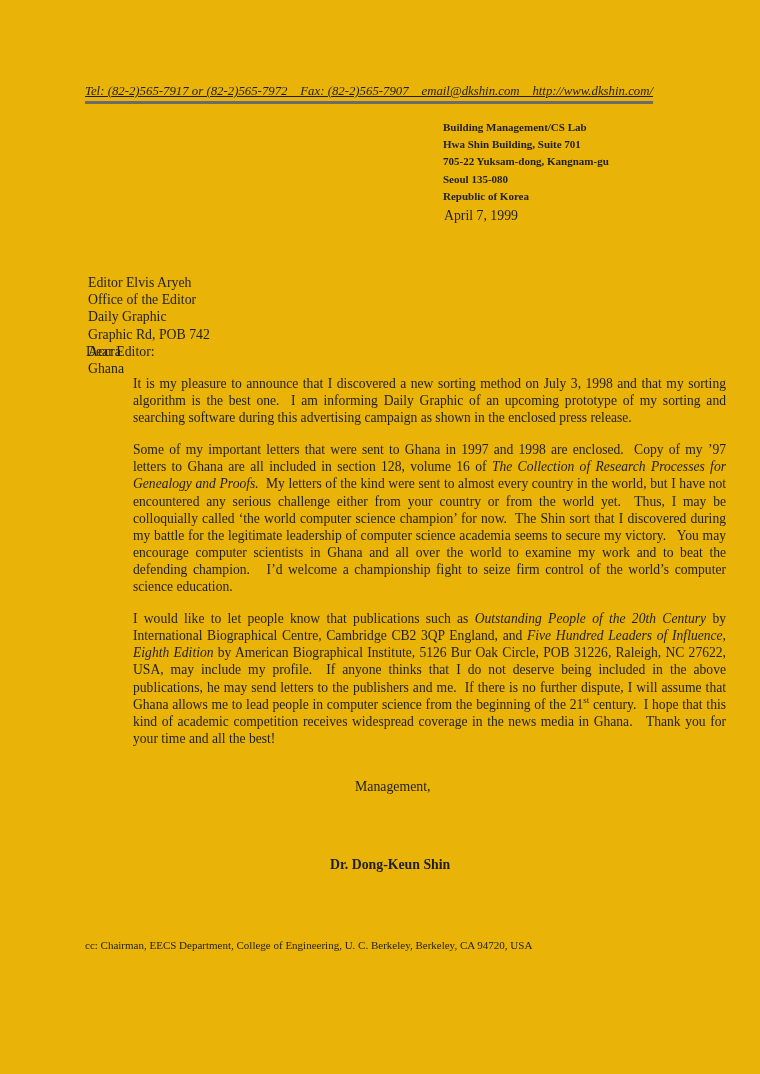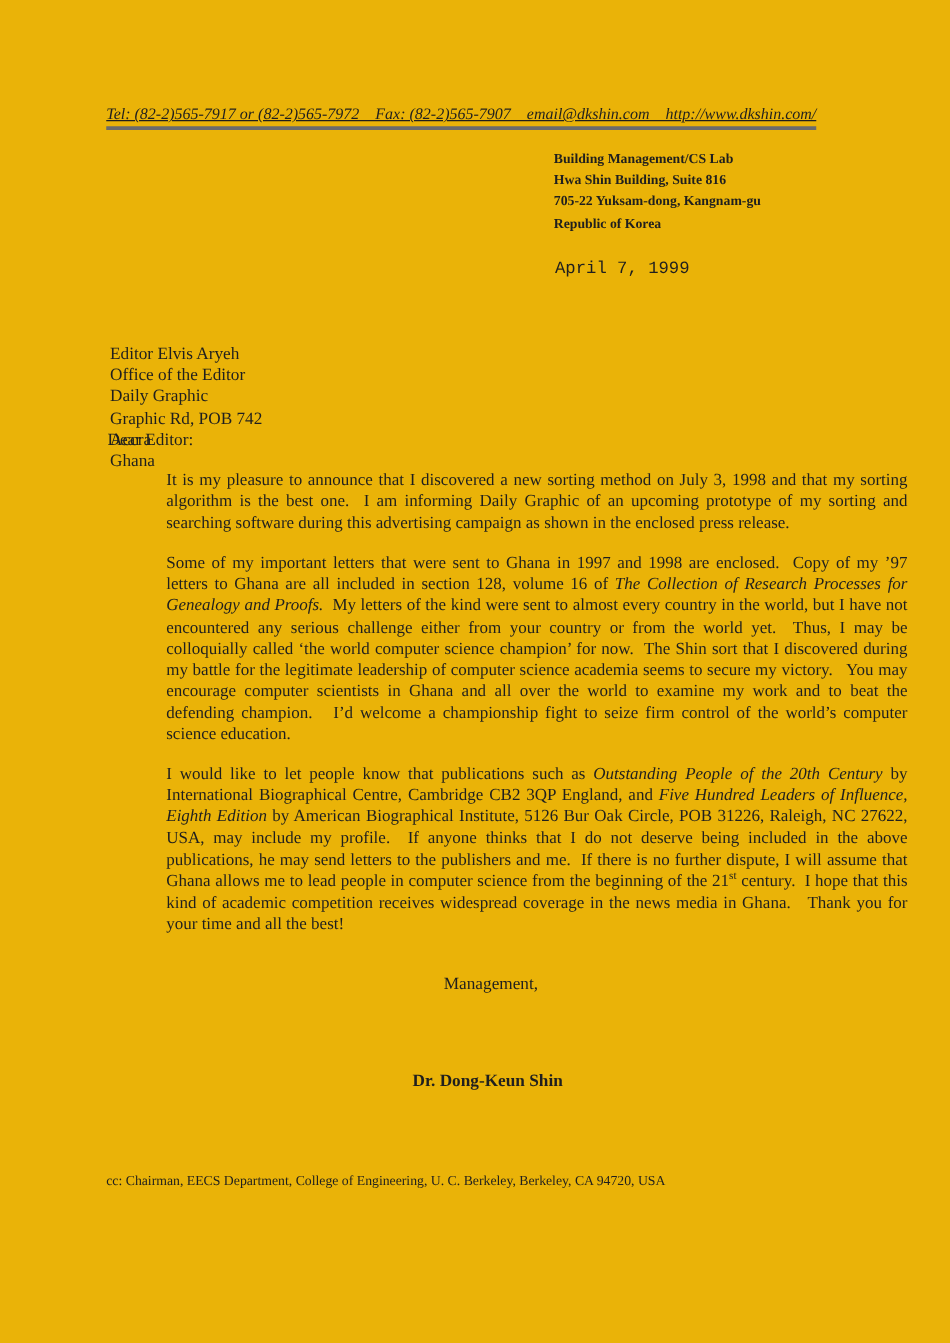--- a/index.html
+++ b/index.html
@@ -35,21 +35,20 @@
     top: 119px;
     font-weight: bold;
     font-size: 11px;
     line-height: 17.2px;
   }
   .date {
     position: absolute;
     left: 444px;
     top: 208px;
     font-size: 13.8px;
-    font-family: Liberation Mono, monospace;
   }
   .recipient {
     position: absolute;
     left: 88px;
     top: 230px;
     font-size: 13.8px;
     line-height: 17.2px;
     margin-top: 44px;
   }
   .salutation {
@@ -101,22 +100,23 @@
 <body>
 
 <div class="page">
 
   <div class="header">
     <span class="header-text">Tel: (82-2)565-7917 or (82-2)565-7972    Fax: (82-2)565-7907    email@dkshin.com    http://www.dkshin.com/</span>
   </div>
 
   <div class="sender">
     <div>Building Management/CS Lab</div>
-    <div>Hwa Shin Building, Suite 816</div>
+    <div>Hwa Shin Building, Suite 701</div>
     <div>705-22 Yuksam-dong, Kangnam-gu</div>
+    <div>Seoul 135-080</div>
     <div>Republic of Korea</div>
   </div>
 
   <div class="date">April 7, 1999</div>
 
   <div class="recipient">
     <div>Editor Elvis Aryeh</div>
     <div>Office of the Editor</div>
     <div>Daily Graphic</div>
     <div>Graphic Rd, POB 742</div>

